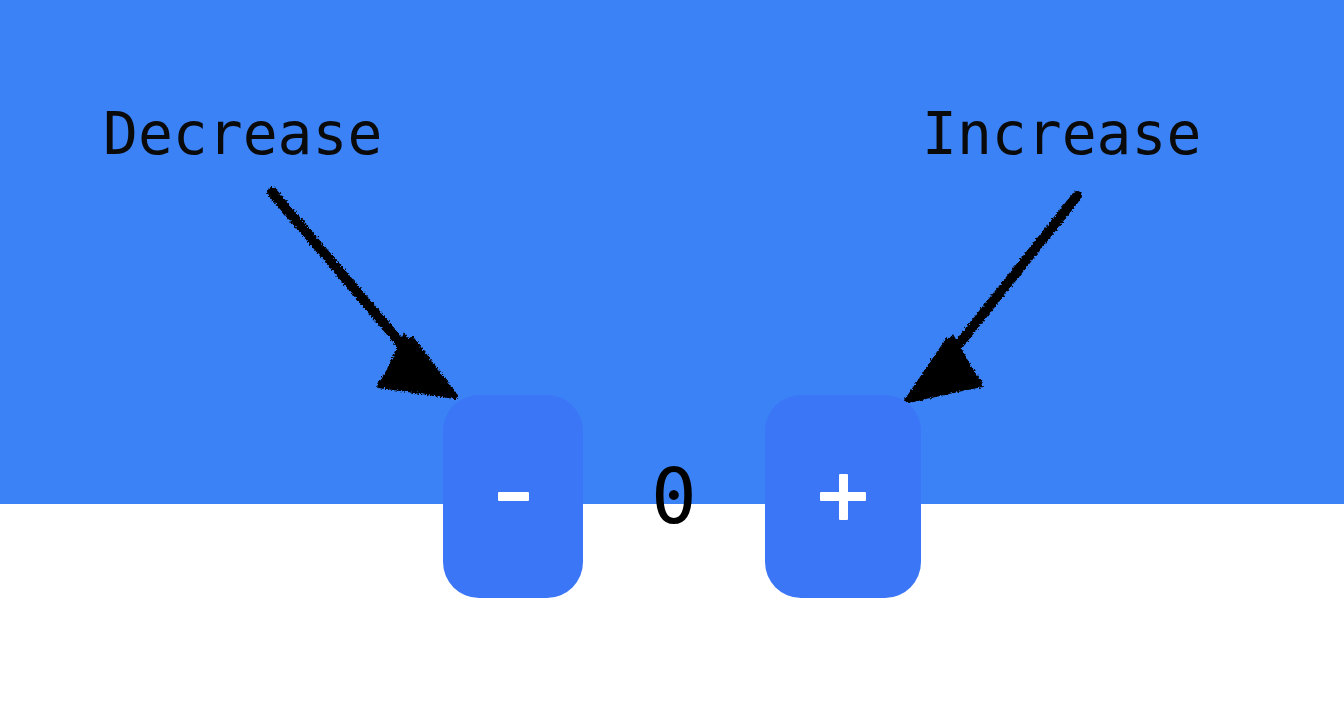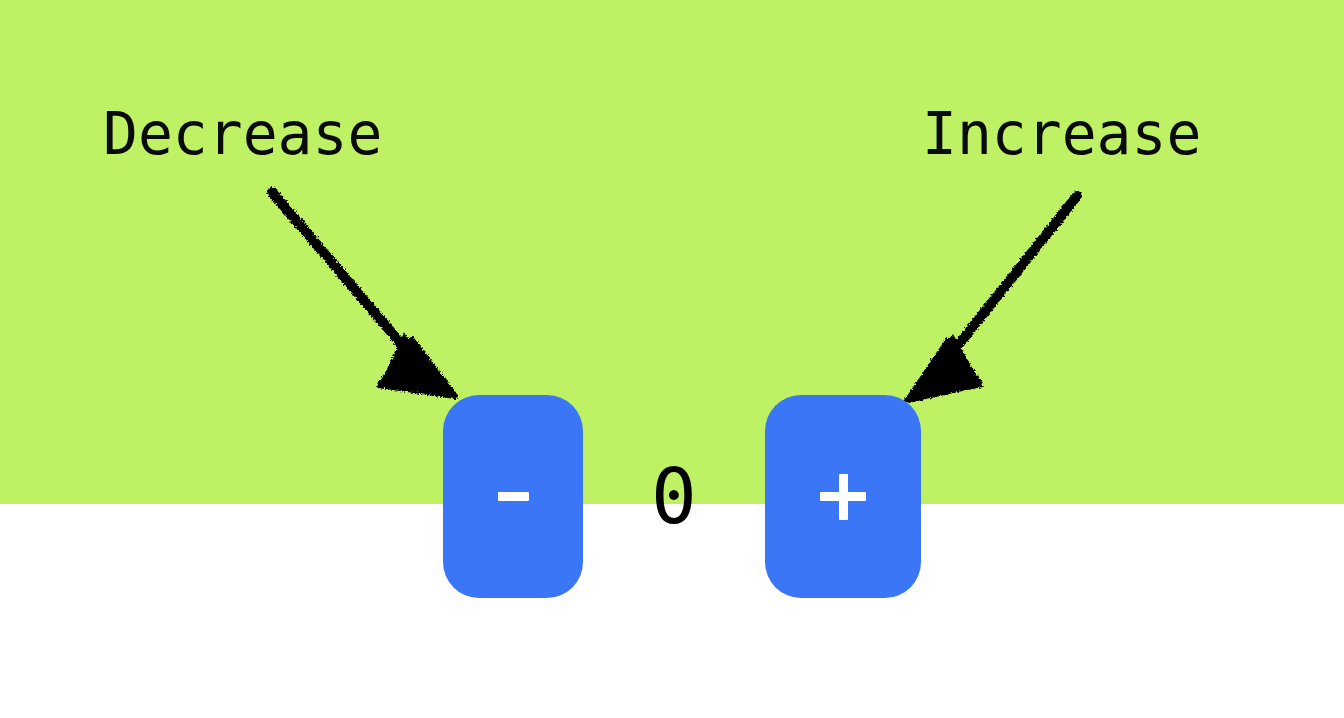--- a/index.html
+++ b/index.html
@@ -12,21 +12,21 @@
     height: 718px;
     background: #ffffff;
     font-family: "DejaVu Sans Mono", "Liberation Mono", monospace;
     overflow: hidden;
   }
 
   #stage {
     position: relative;
     width: 1344px;
     height: 504px;
-    background: #bef264;
+    background: #3b82f6;
   }
 
   
   .anno-label {
     position: absolute;
     font-family: "DejaVu Sans Mono", "Liberation Mono", monospace;
     font-size: 58px;
     font-weight: 400;
     line-height: 1;
     color: #0a0a0a;

